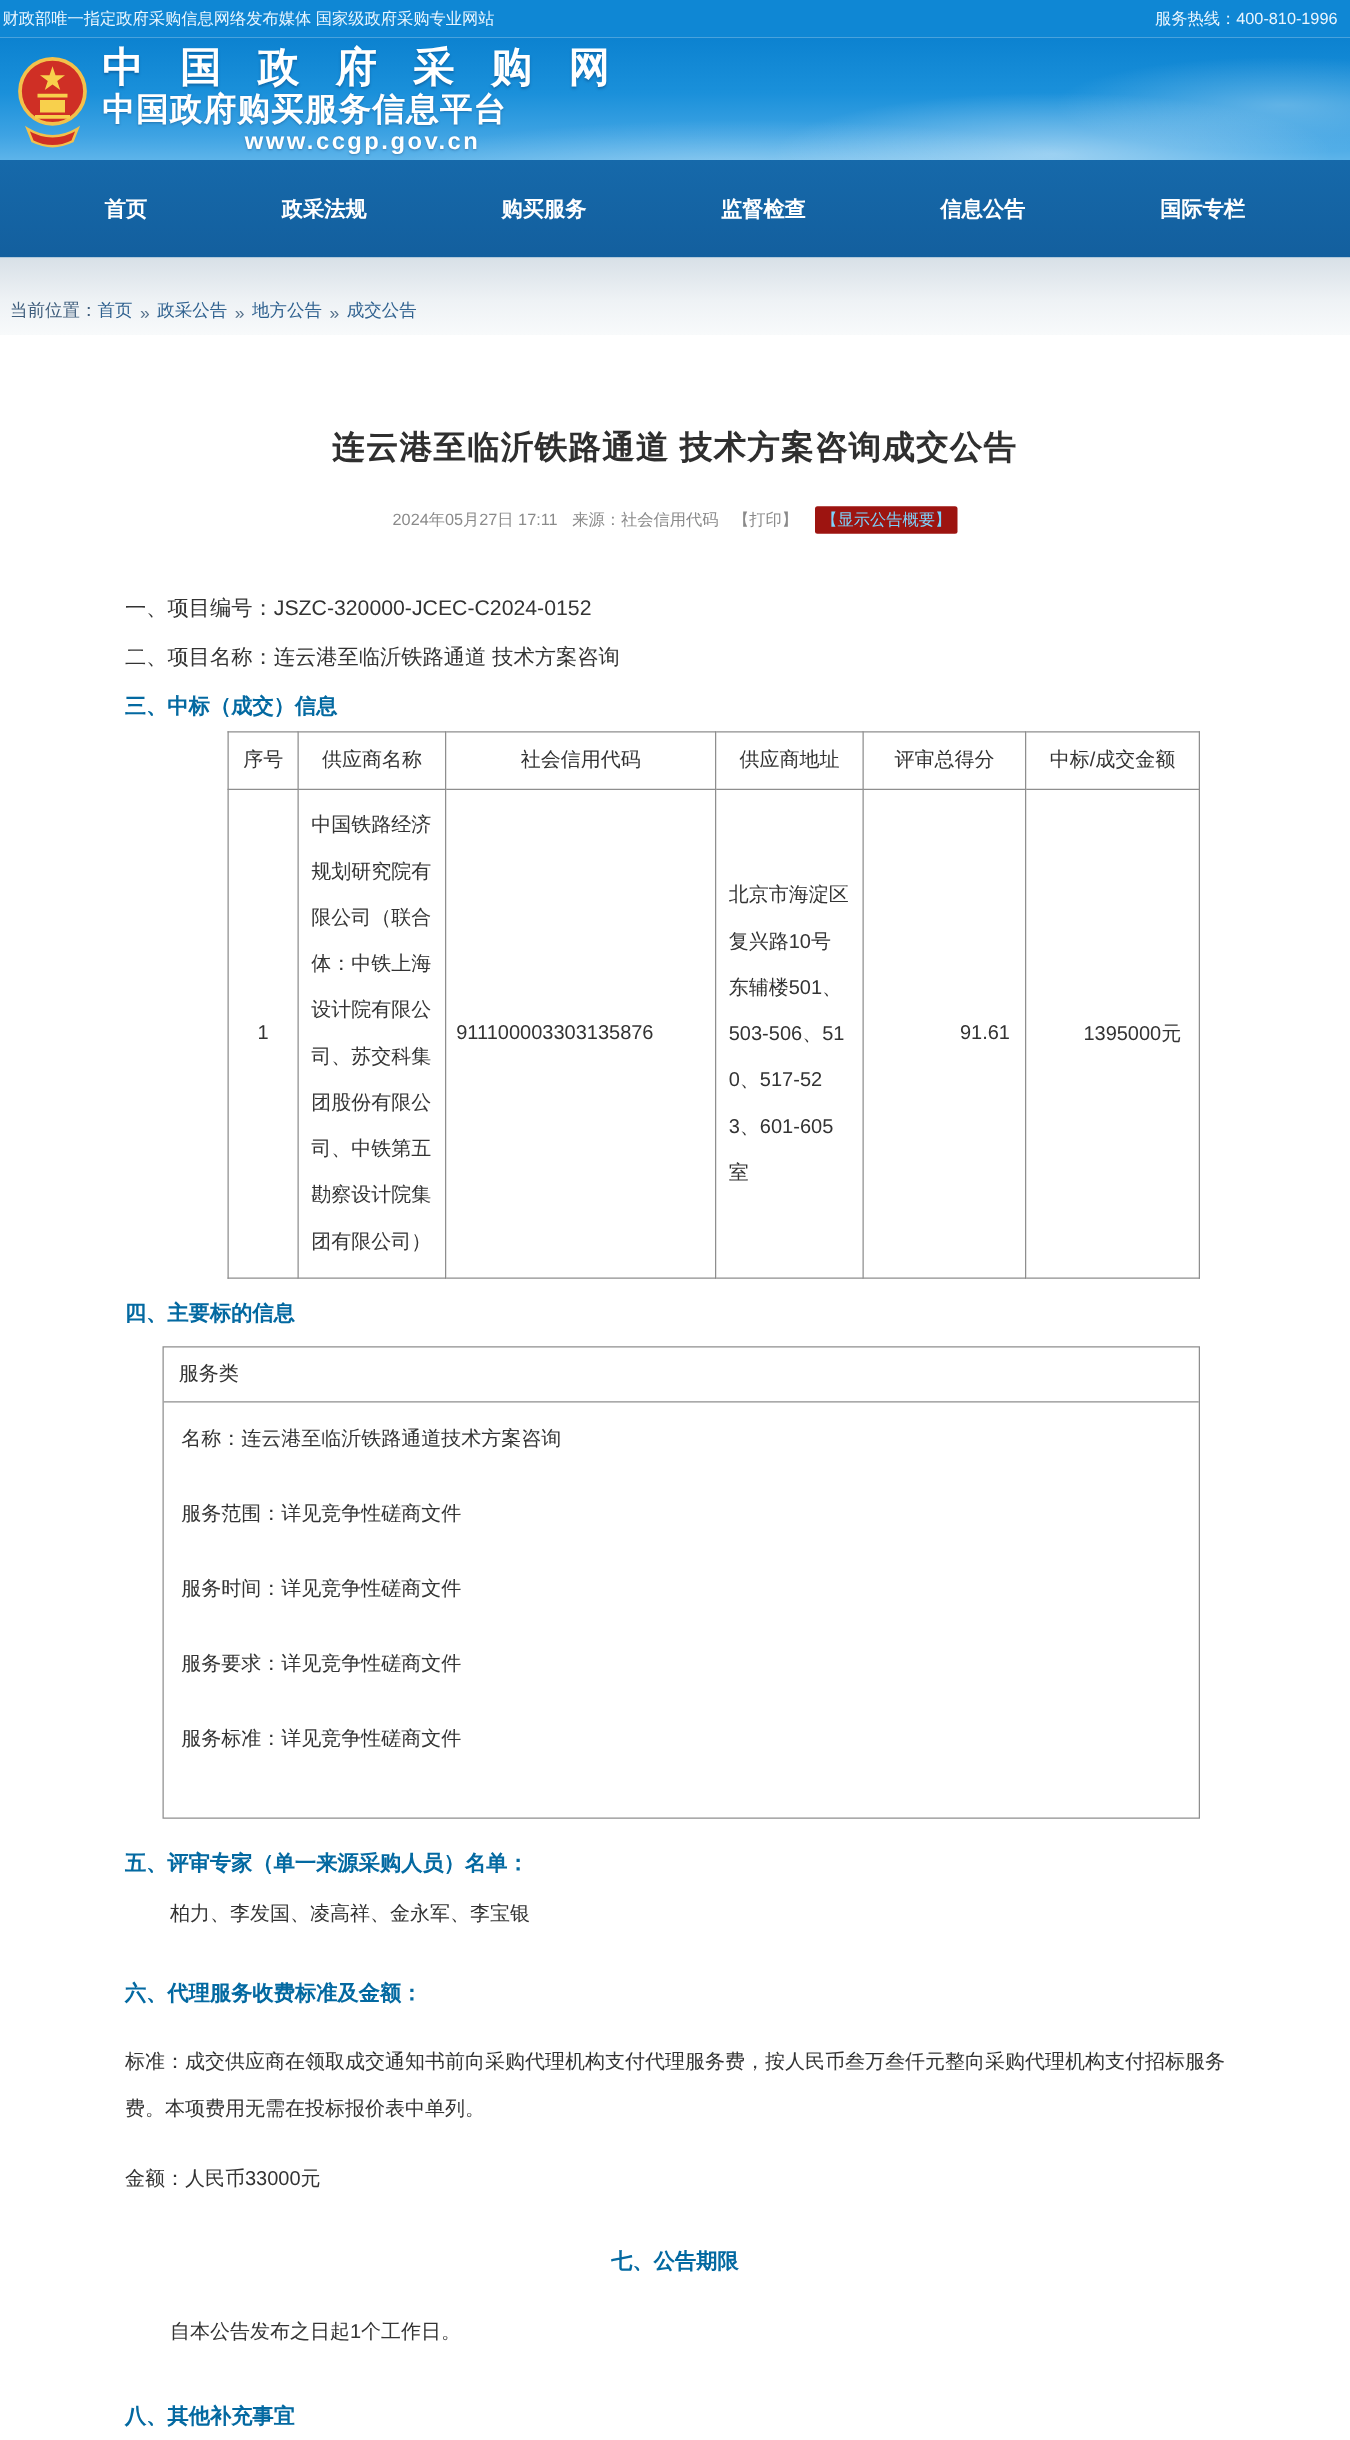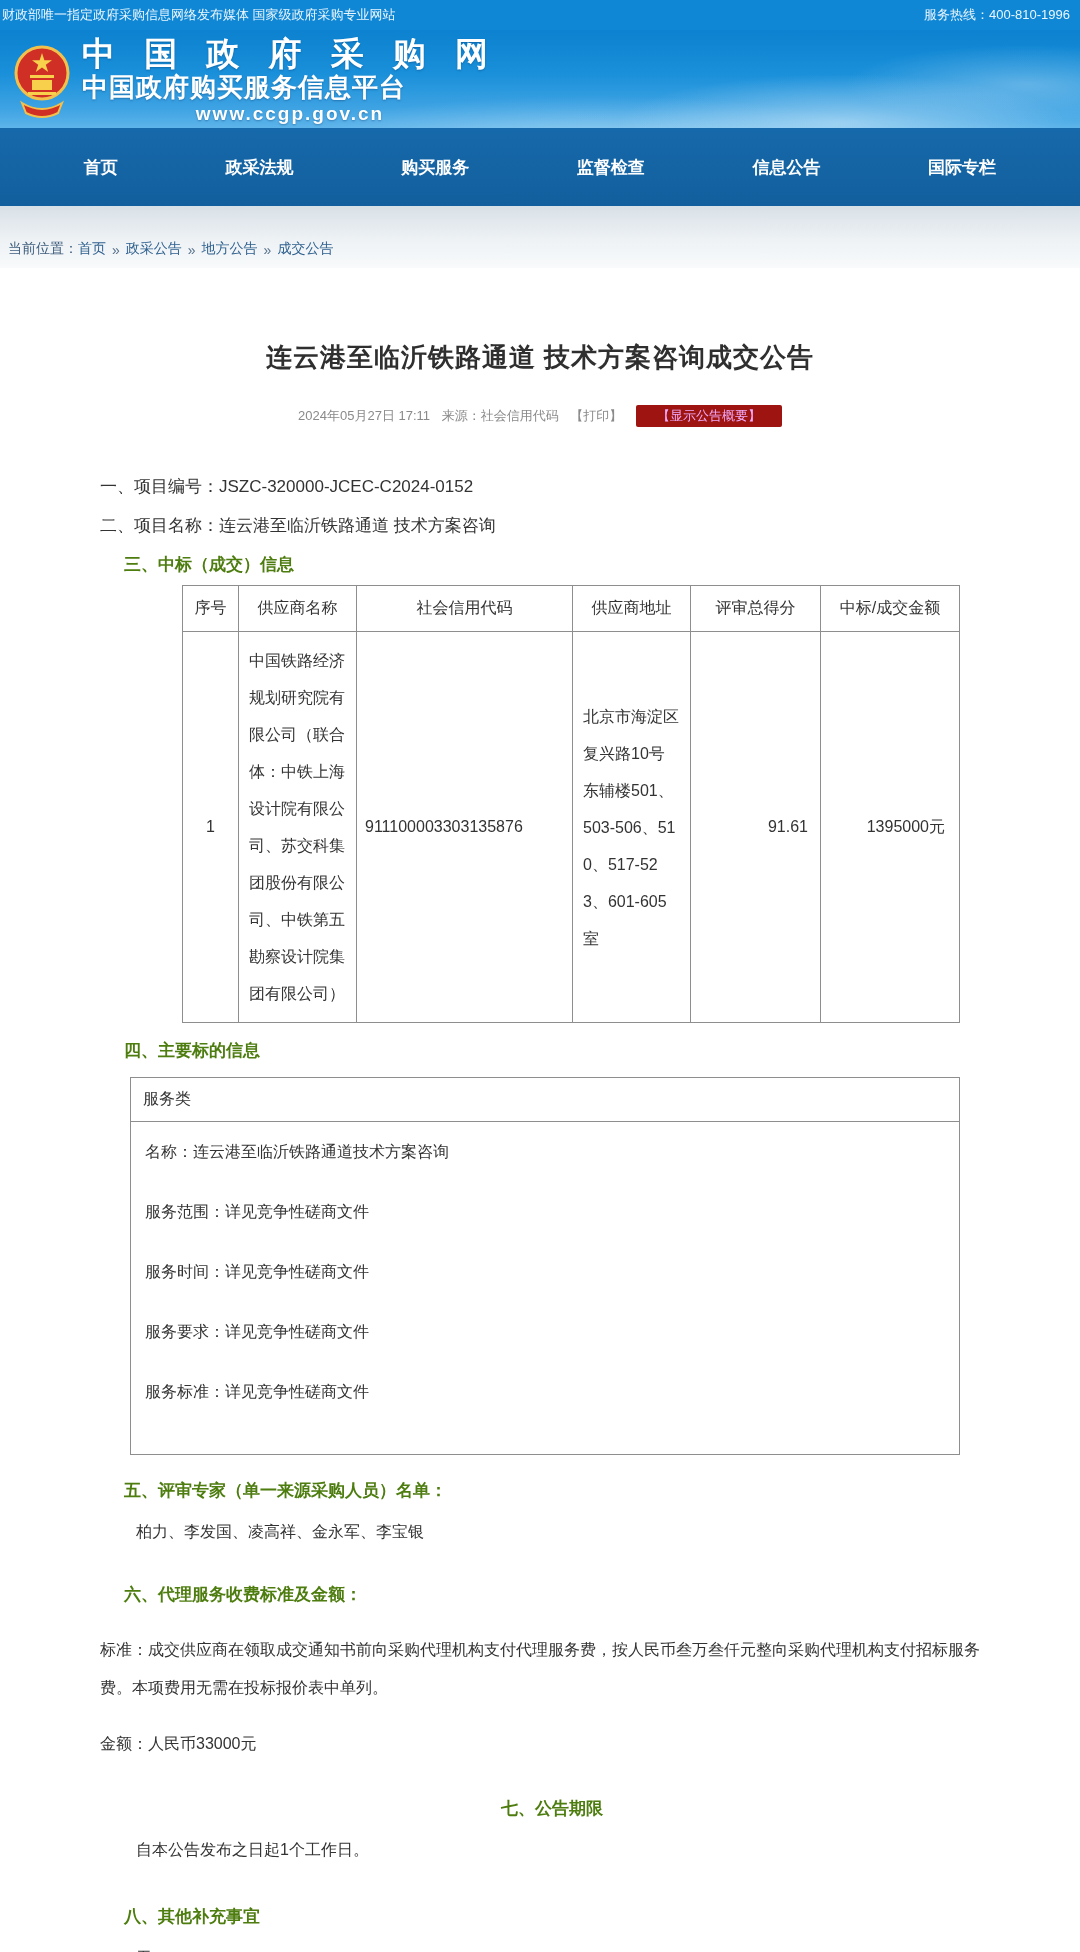--- a/index.html
+++ b/index.html
@@ -63,26 +63,26 @@
   .title {
     margin-top:72px; text-align:center;
     font-size:26px; font-weight:bold; color:#2f2f2f; letter-spacing:1px;
   }
   .meta {
     margin-top:30px; text-align:center; font-size:13px; color:#8a8a8a;
   }
   .meta span { margin:0 4px; }
   .print-btn { color:#8a8a8a; cursor:pointer; }
   .summary-btn {
-    display:inline-block; background:#9d1410; color:#f0abfc; padding:2px 21px;
+    display:inline-block; background:#9d1410; color:#7dd3fc; padding:2px 5px;
     border-radius:2px; cursor:pointer; margin-left:6px !important;
   }
   .sections { margin-top:48px; }
   .sec-line { font-size:17px; font-weight:normal; color:#333; margin-bottom:15px; line-height:24px; }
-  .sec-heading { font-size:17px; font-weight:bold; color:#4d7c0f; line-height:24px;margin-left:24px; }
+  .sec-heading { font-size:17px; font-weight:bold; color:#0369a1; line-height:24px; }
   .body-text { font-size:16px; color:#333; line-height:26px; }
   .indent { padding-left:36px; }
   
   .award-table {
     border-collapse:collapse; margin:8px 0 0 82px; width:777px;
     font-size:16px; color:#333; table-layout:fixed;
   }
   .award-table th, .award-table td { border:1px solid #8e8e8e; }
   .award-table th { font-weight:normal; height:46px; text-align:center; padding:0 4px; }
   .award-table td { vertical-align:middle; }
@@ -104,21 +104,21 @@
   .subject-cat { border-bottom:1px solid #8e8e8e; padding:11px 12px; }
   .subject-body { padding:18px 14px 14px; }
   .subject-body p { margin:0 0 36px; line-height:24px; }
   
   .s5 { margin-top:24px; }
   .s5-names { margin-top:16px; }
   .s6 { margin-top:38px; }
   .s6-standard { margin-top:24px; line-height:38px; }
   .s6-amount { margin-top:24px; }
   .s7 { margin-top:40px;text-align:center; }
-  .s7-content { margin-top:16px; }
+  .s7-content { margin-top:32px; }
   .s8 { margin-top:42px; }
   .s8-content { margin-top:16px; }
 </style>
 </head>
 <body>
 
 <div class="topbar">
   <span>财政部唯一指定政府采购信息网络发布媒体 国家级政府采购专业网站</span>
   <span>服务热线：400-810-1996</span>
 </div>

